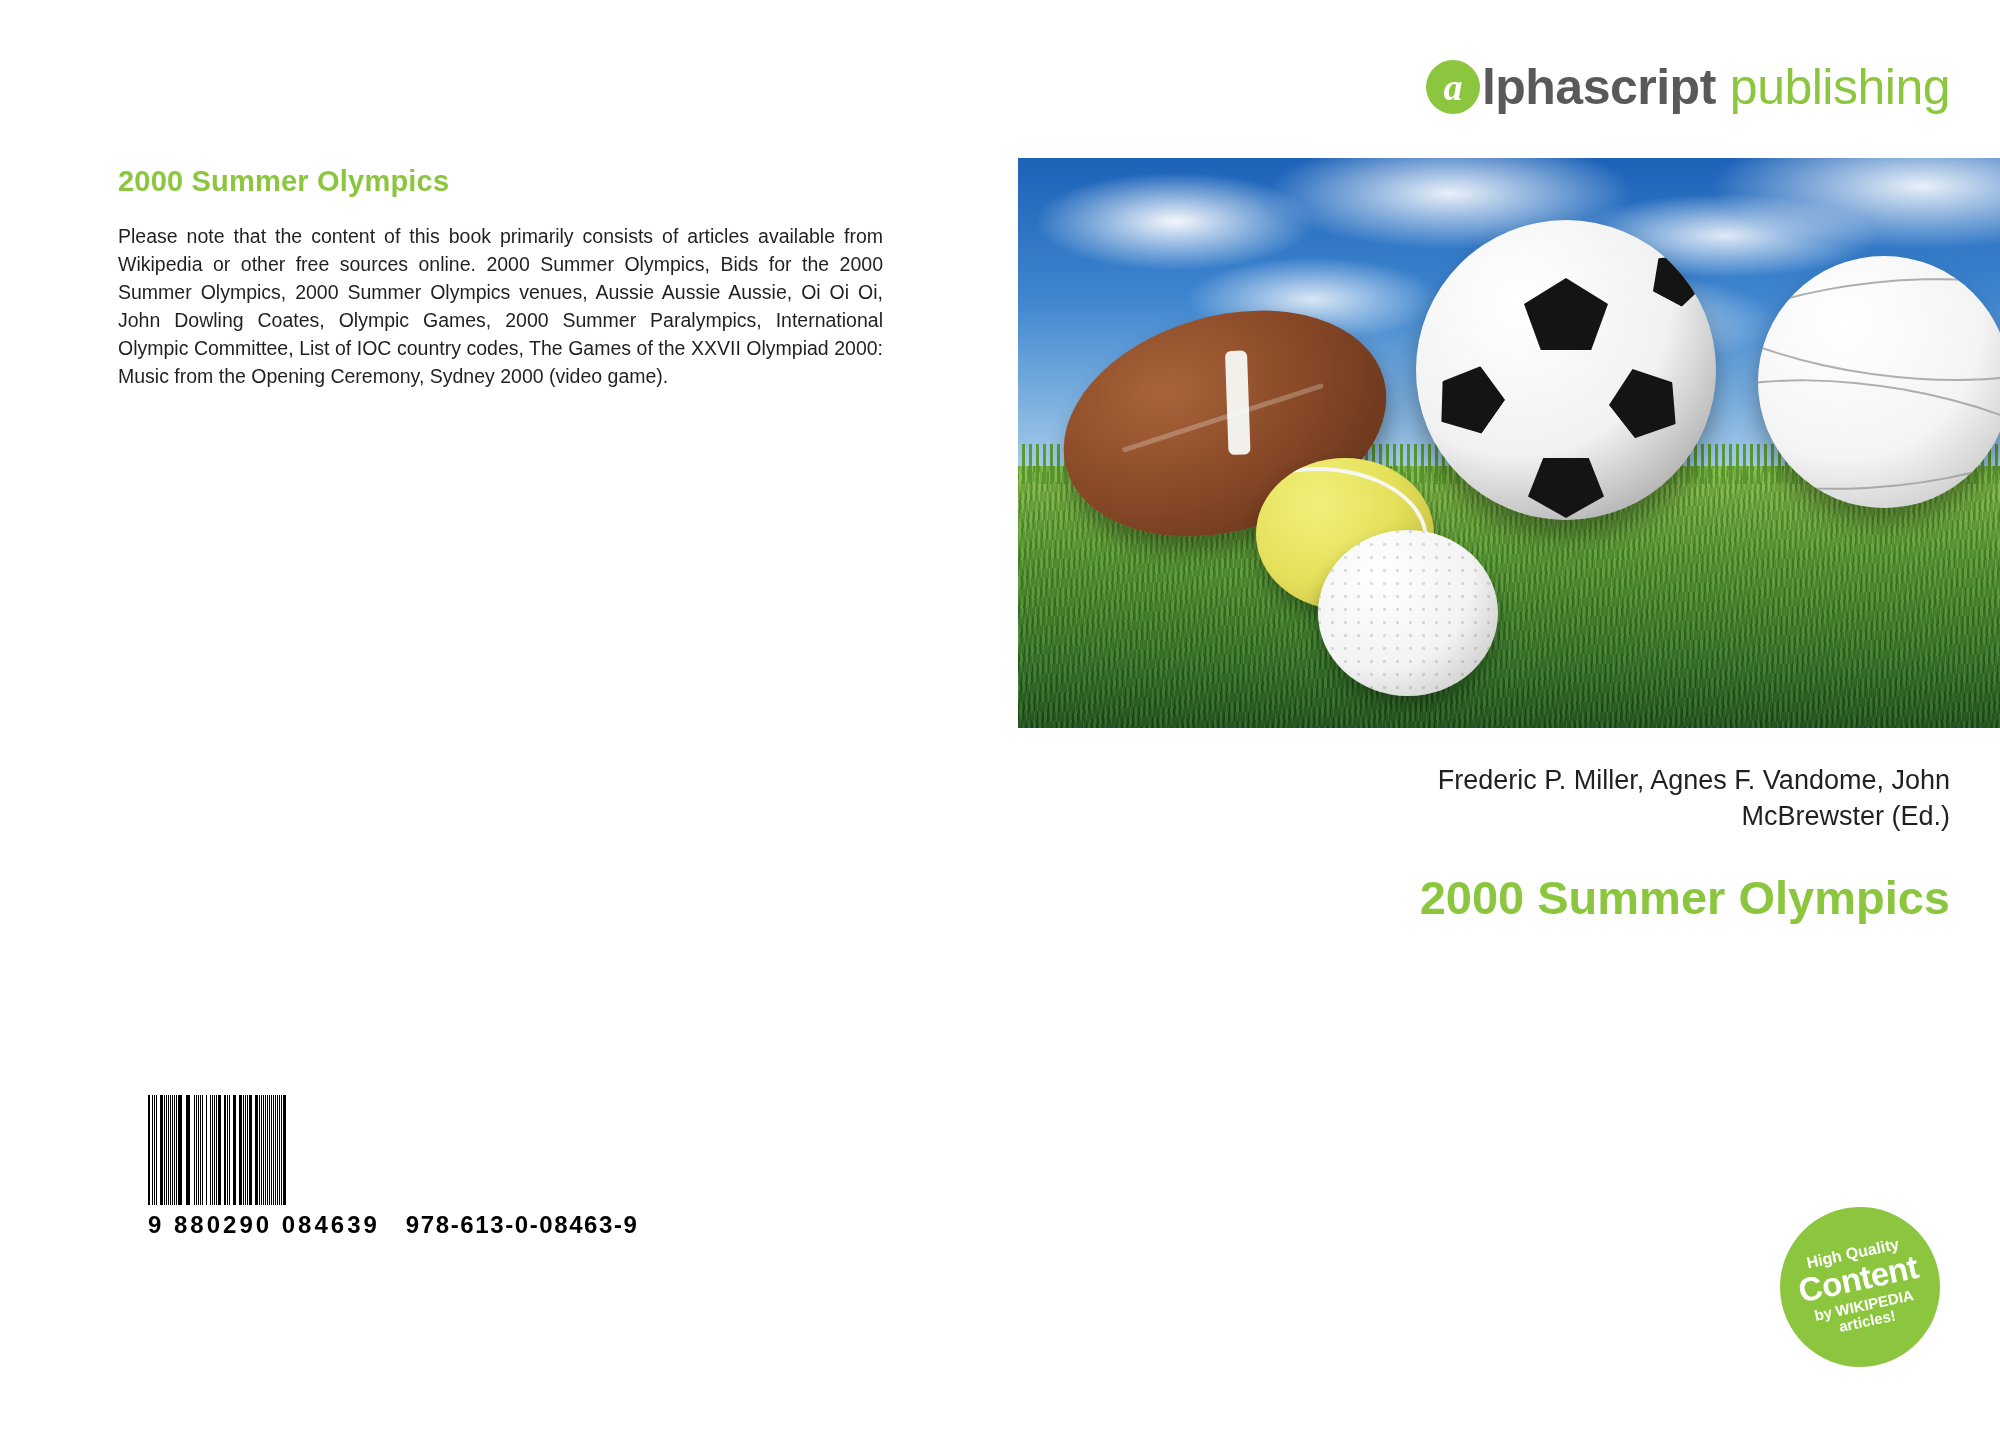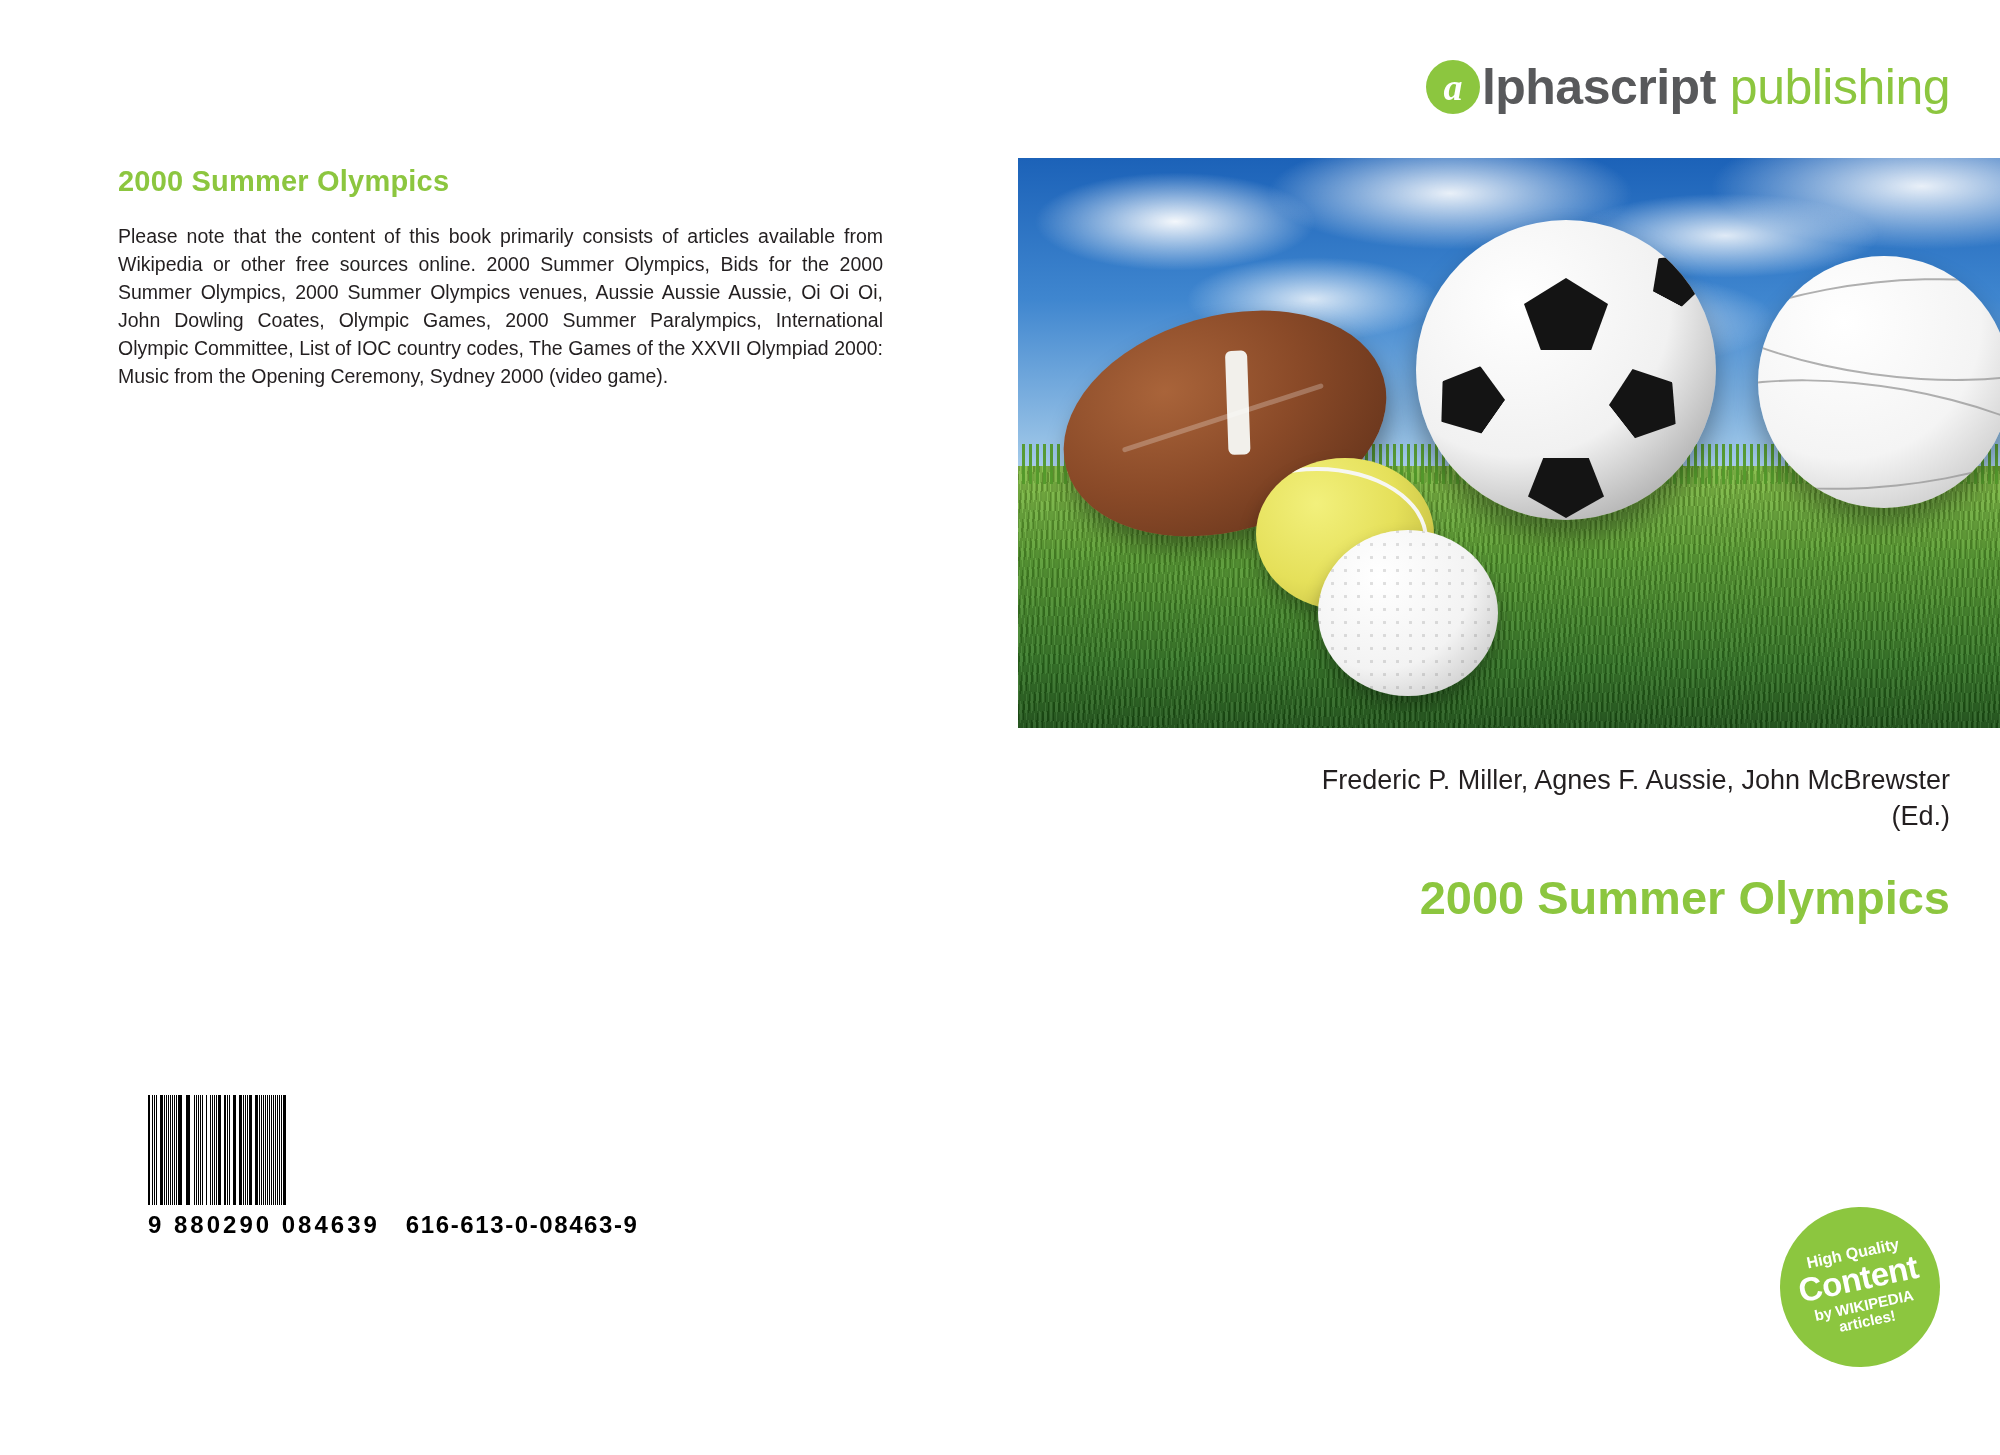--- a/index.html
+++ b/index.html
@@ -439,21 +439,21 @@
           <i style="width: 1px;"></i>
           <i style="width: 1px; background: rgb(255, 255, 255);"></i>
           <i style="width: 1px;"></i>
           <i style="width: 1px; background: rgb(255, 255, 255);"></i>
           <i style="width: 1px;"></i>
           <i style="width: 1px; background: rgb(255, 255, 255);"></i>
           <i style="width: 3px;"></i>
           <i style="width: 3px; background: rgb(255, 255, 255);"></i>
         </div>
       <div class="barcode-numbers">
-        <span>9 880290 084639</span><span class="barcode-isbn">616-613-0-08463-9</span>
+        <span>9 880290 084639</span><span class="barcode-isbn">978-613-0-08463-9</span>
       </div>
     </div>
   </div>
 
   <div class="front-cover">
 
     <div class="publisher-logo">
       <span class="logo-mark">a</span>
       <span class="logo-alpha">lphascript</span>
       <span class="logo-publishing">publishing</span>
@@ -476,21 +476,21 @@
       <div class="ball volley">
         <span class="vline vl1"></span>
         <span class="vline vl2"></span>
         <span class="vline vl3"></span>
       </div>
 
       <div class="ball tennis"></div>
       <div class="ball golf"></div>
     </div>
 
-    <div class="authors">Frederic P. Miller, Agnes F. Aussie, John McBrewster (Ed.)</div>
+    <div class="authors">Frederic P. Miller, Agnes F. Vandome, John McBrewster (Ed.)</div>
     <div class="front-title">2000 Summer Olympics</div>
 
     <div class="quality-badge">
       <span class="qb-l1">High Quality</span>
       <span class="qb-l2">Content</span>
       <span class="qb-l3">by WIKIPEDIA</span>
       <span class="qb-l4">articles!</span>
     </div>
   </div>
 

